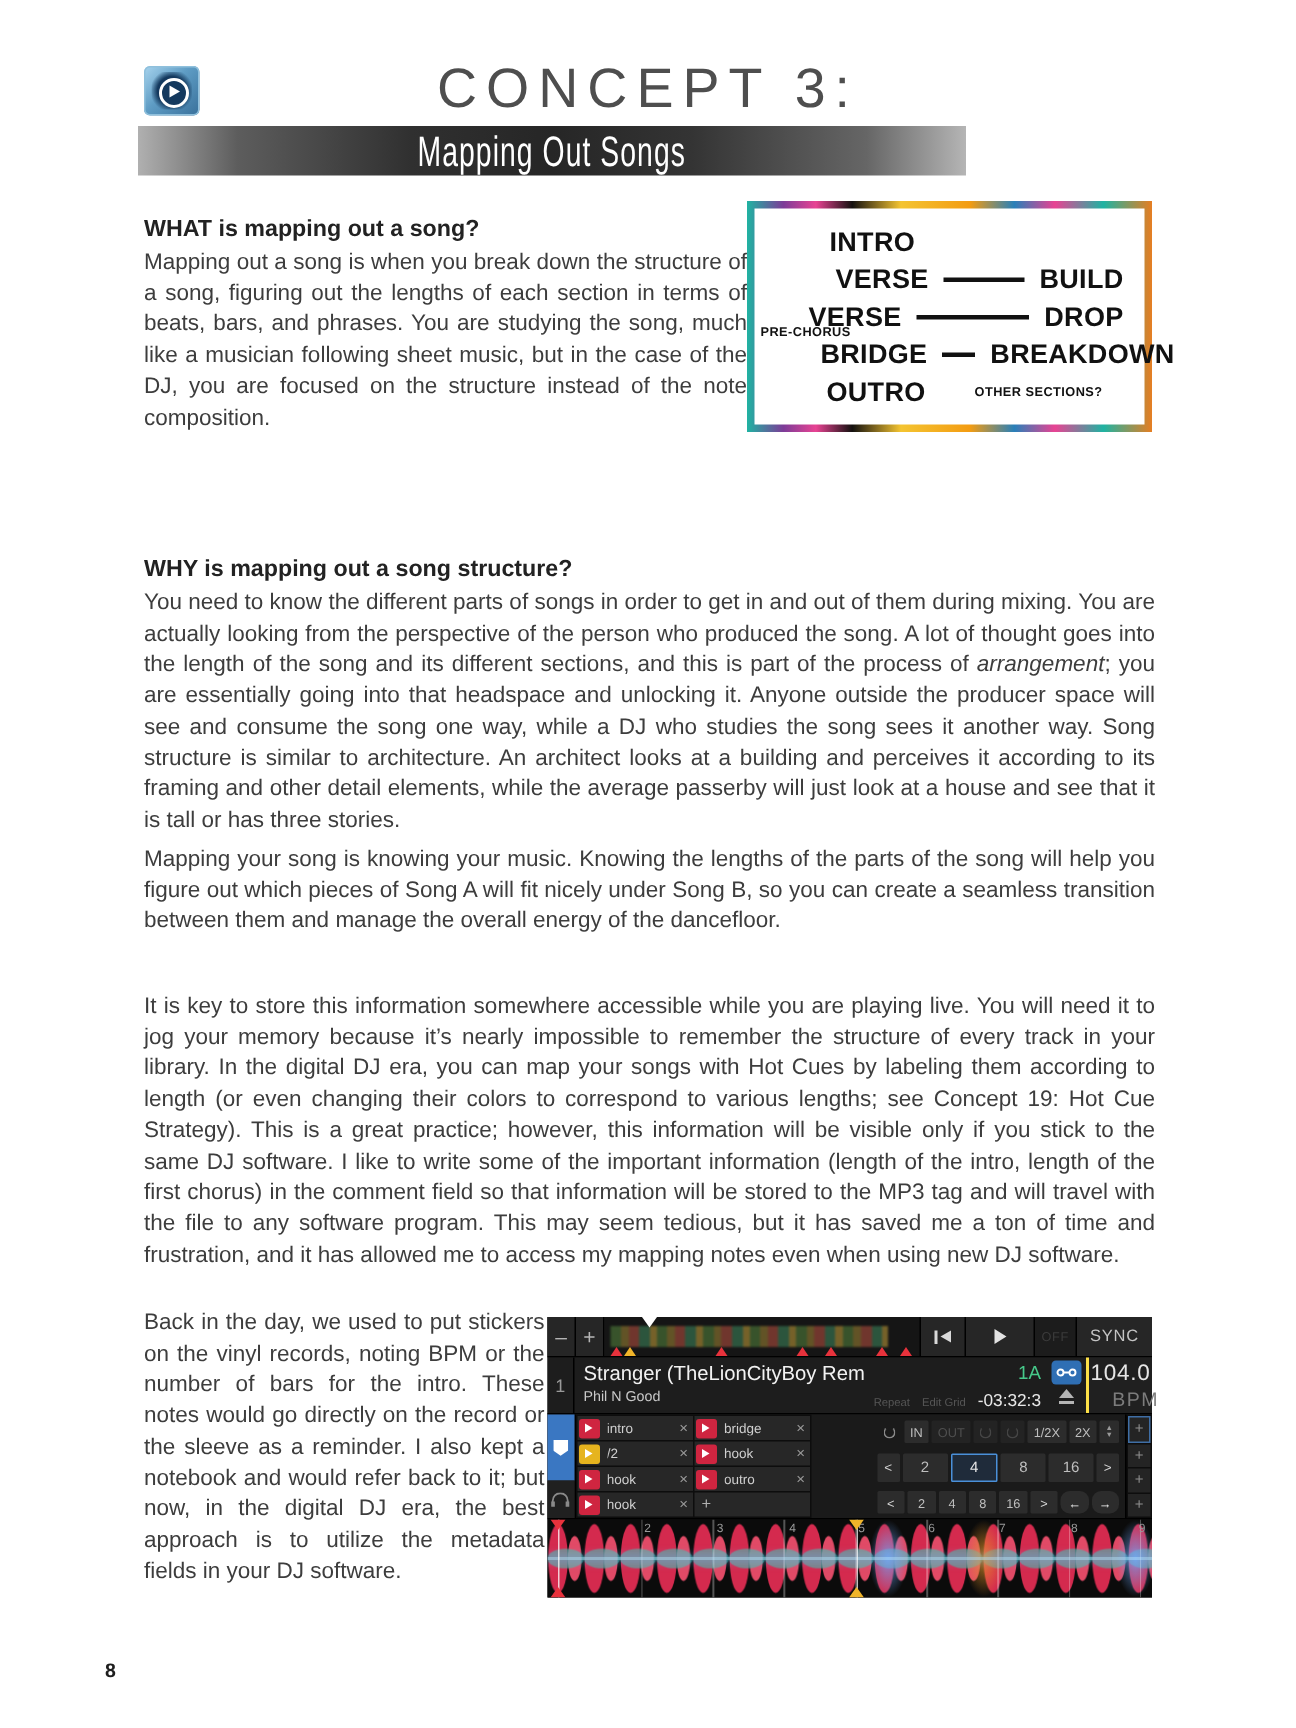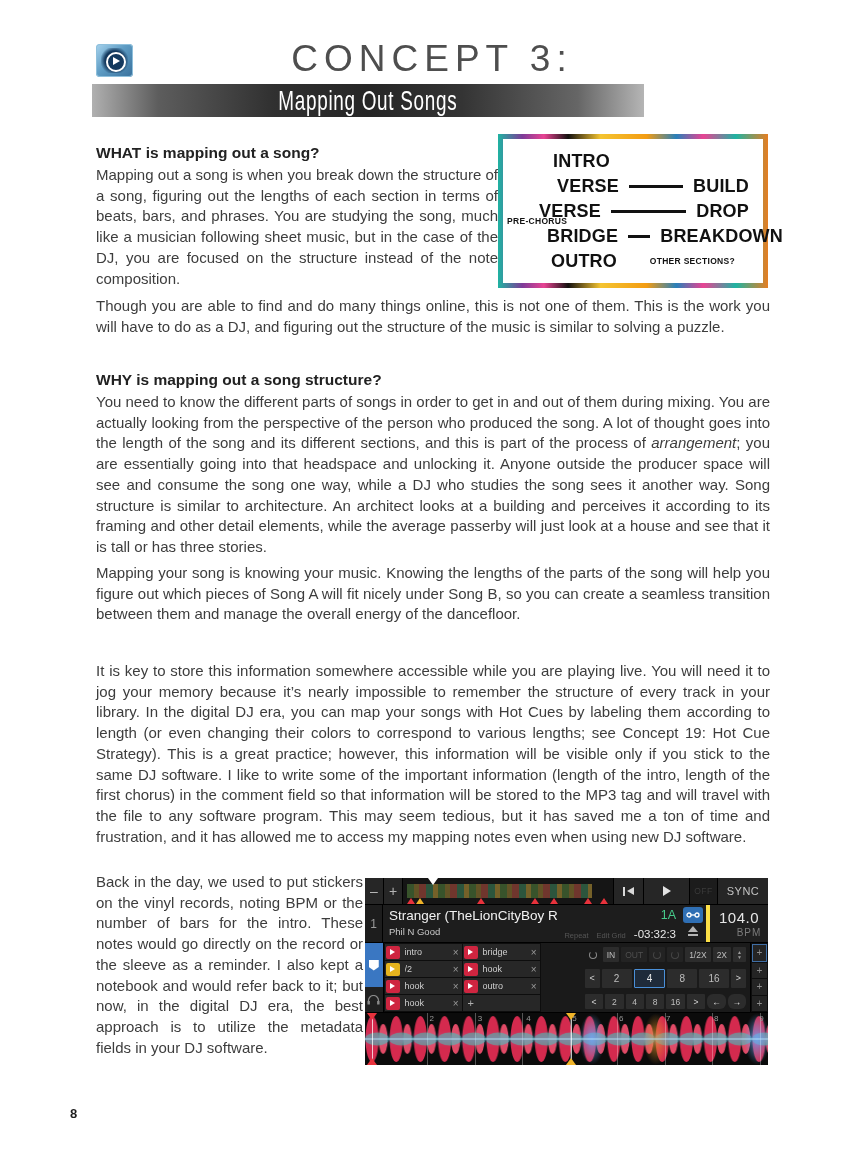--- a/index.html
+++ b/index.html
@@ -83,24 +83,24 @@
   .tmeta2{display:flex;align-items:baseline;gap:8px;}
   .dimlbl{color:#565656;font-size:7.5px;}
   .ttime{color:#e8e8e8;font-size:11.5px;}
   .kcol{width:26px;display:flex;flex-direction:column;align-items:center;padding:2px 0;}
   .keylock{width:20px;height:16px;background:#2f6fb4;border-radius:3px;display:flex;
       align-items:center;justify-content:center;}
   .eject{margin-top:3px;display:flex;flex-direction:column;align-items:center;}
   .ejtri{width:0;height:0;border-left:5px solid transparent;border-right:5px solid transparent;
       border-bottom:6px solid #b5b5b5;}
   .ejbar{width:10px;height:2px;background:#b5b5b5;margin-top:1.5px;}
-  .bpmbox{width:62px;border-left:4px solid #fde047;background:#202020;display:flex;flex-direction:column;
+  .bpmbox{width:44px;border-left:2px solid #fde047;background:#202020;display:flex;flex-direction:column;
       align-items:center;justify-content:center;}
   .bpmv{color:#e6e6e6;font-size:15px;letter-spacing:.5px;}
-  .bpml{color:#7c7c7c;font-size:10px;letter-spacing:1px;margin-top:1px;margin-left:20px;}
+  .bpml{color:#7c7c7c;font-size:13px;letter-spacing:1px;margin-top:1px;margin-left:20px;}
 
   .dj-r3{height:70px;display:flex;background:#1a1a1a;border-bottom:1px solid #000;}
   .lcol{width:22px;display:flex;flex-direction:column;border-right:1px solid #000;}
   .cueflag{height:44px;background:#3a77c2;display:flex;align-items:center;justify-content:center;}
   .flagico{width:10px;height:11px;background:#fff;
       clip-path:polygon(0 0,100% 0,100% 68%,50% 100%,0 68%);}
   .hpcell{flex:1;display:flex;align-items:center;justify-content:center;background:#202020;}
   .cuegrid{width:188px;display:grid;grid-template-columns:1fr 1fr;grid-auto-flow:column;
       grid-template-rows:repeat(4,1fr);gap:1px;background:#0d0d0d;padding:1px;}
   .cue{background:#272727;display:flex;align-items:center;padding:0 3px 0 1px;}
@@ -192,21 +192,20 @@
         <span>BREAKDOWN</span>
       </div>
       <div class="drow" style="padding-left:48px;">
         <span>OUTRO</span>
         <span class="dsmall othersec">OTHER SECTIONS?</span>
       </div>
       <span class="dsmall prechorus">PRE-CHORUS</span>
     </div>
   </div>
 
-  <div class="p" style="left:96px;top:296px;width:674px;">Though you are able to find and do many things online, this is not one of them. This is the work you will have to do as a DJ, and figuring out the structure of the music is similar to solving a puzzle.</div>
 
   <div class="h" style="left:96px;top:371px;width:674px;">WHY is mapping out a song structure?</div>
   <div class="p" style="left:96px;top:392px;width:674px;"><span>You need to know the different parts of songs in order to get in and out of them during mixing. You are actually looking from the perspective of the person who produced the song. A lot of thought goes into the length of the song and its different sections, and this is part of the process of </span><i>arrangement</i><span>; you are essentially going into that headspace and unlocking it. Anyone outside the producer space will see and consume the song one way, while a DJ who studies the song sees it another way. Song structure is similar to architecture. An architect looks at a building and perceives it according to its framing and other detail elements, while the average passerby will just look at a house and see that it is tall or has three stories.</span></div>
 
   <div class="p" style="left:96px;top:563px;width:674px;">Mapping your song is knowing your music. Knowing the lengths of the parts of the song will help you figure out which pieces of Song A will fit nicely under Song B, so you can create a seamless transition between them and manage the overall energy of the dancefloor.</div>
 
   <div class="p" style="left:96px;top:661px;width:674px;">It is key to store this information somewhere accessible while you are playing live. You will need it to jog your memory because it’s nearly impossible to remember the structure of every track in your library. In the digital DJ era, you can map your songs with Hot Cues by labeling them according to length (or even changing their colors to correspond to various lengths; see Concept 19: Hot Cue Strategy). This is a great practice; however, this information will be visible only if you stick to the same DJ software. I like to write some of the important information (length of the intro, length of the first chorus) in the comment field so that information will be stored to the MP3 tag and will travel with the file to any software program. This may seem tedious, but it has saved me a ton of time and frustration, and it has allowed me to access my mapping notes even when using new DJ software.</div>
 
   <div class="p" style="left:96px;top:872px;width:267px;">Back in the day, we used to put stickers on the vinyl records, noting BPM or the number of bars for the intro. These notes would go directly on the record or the sleeve as a reminder. I also kept a notebook and would refer back to it; but now, in the digital DJ era, the best approach is to utilize the metadata fields in your DJ software.</div>
 

